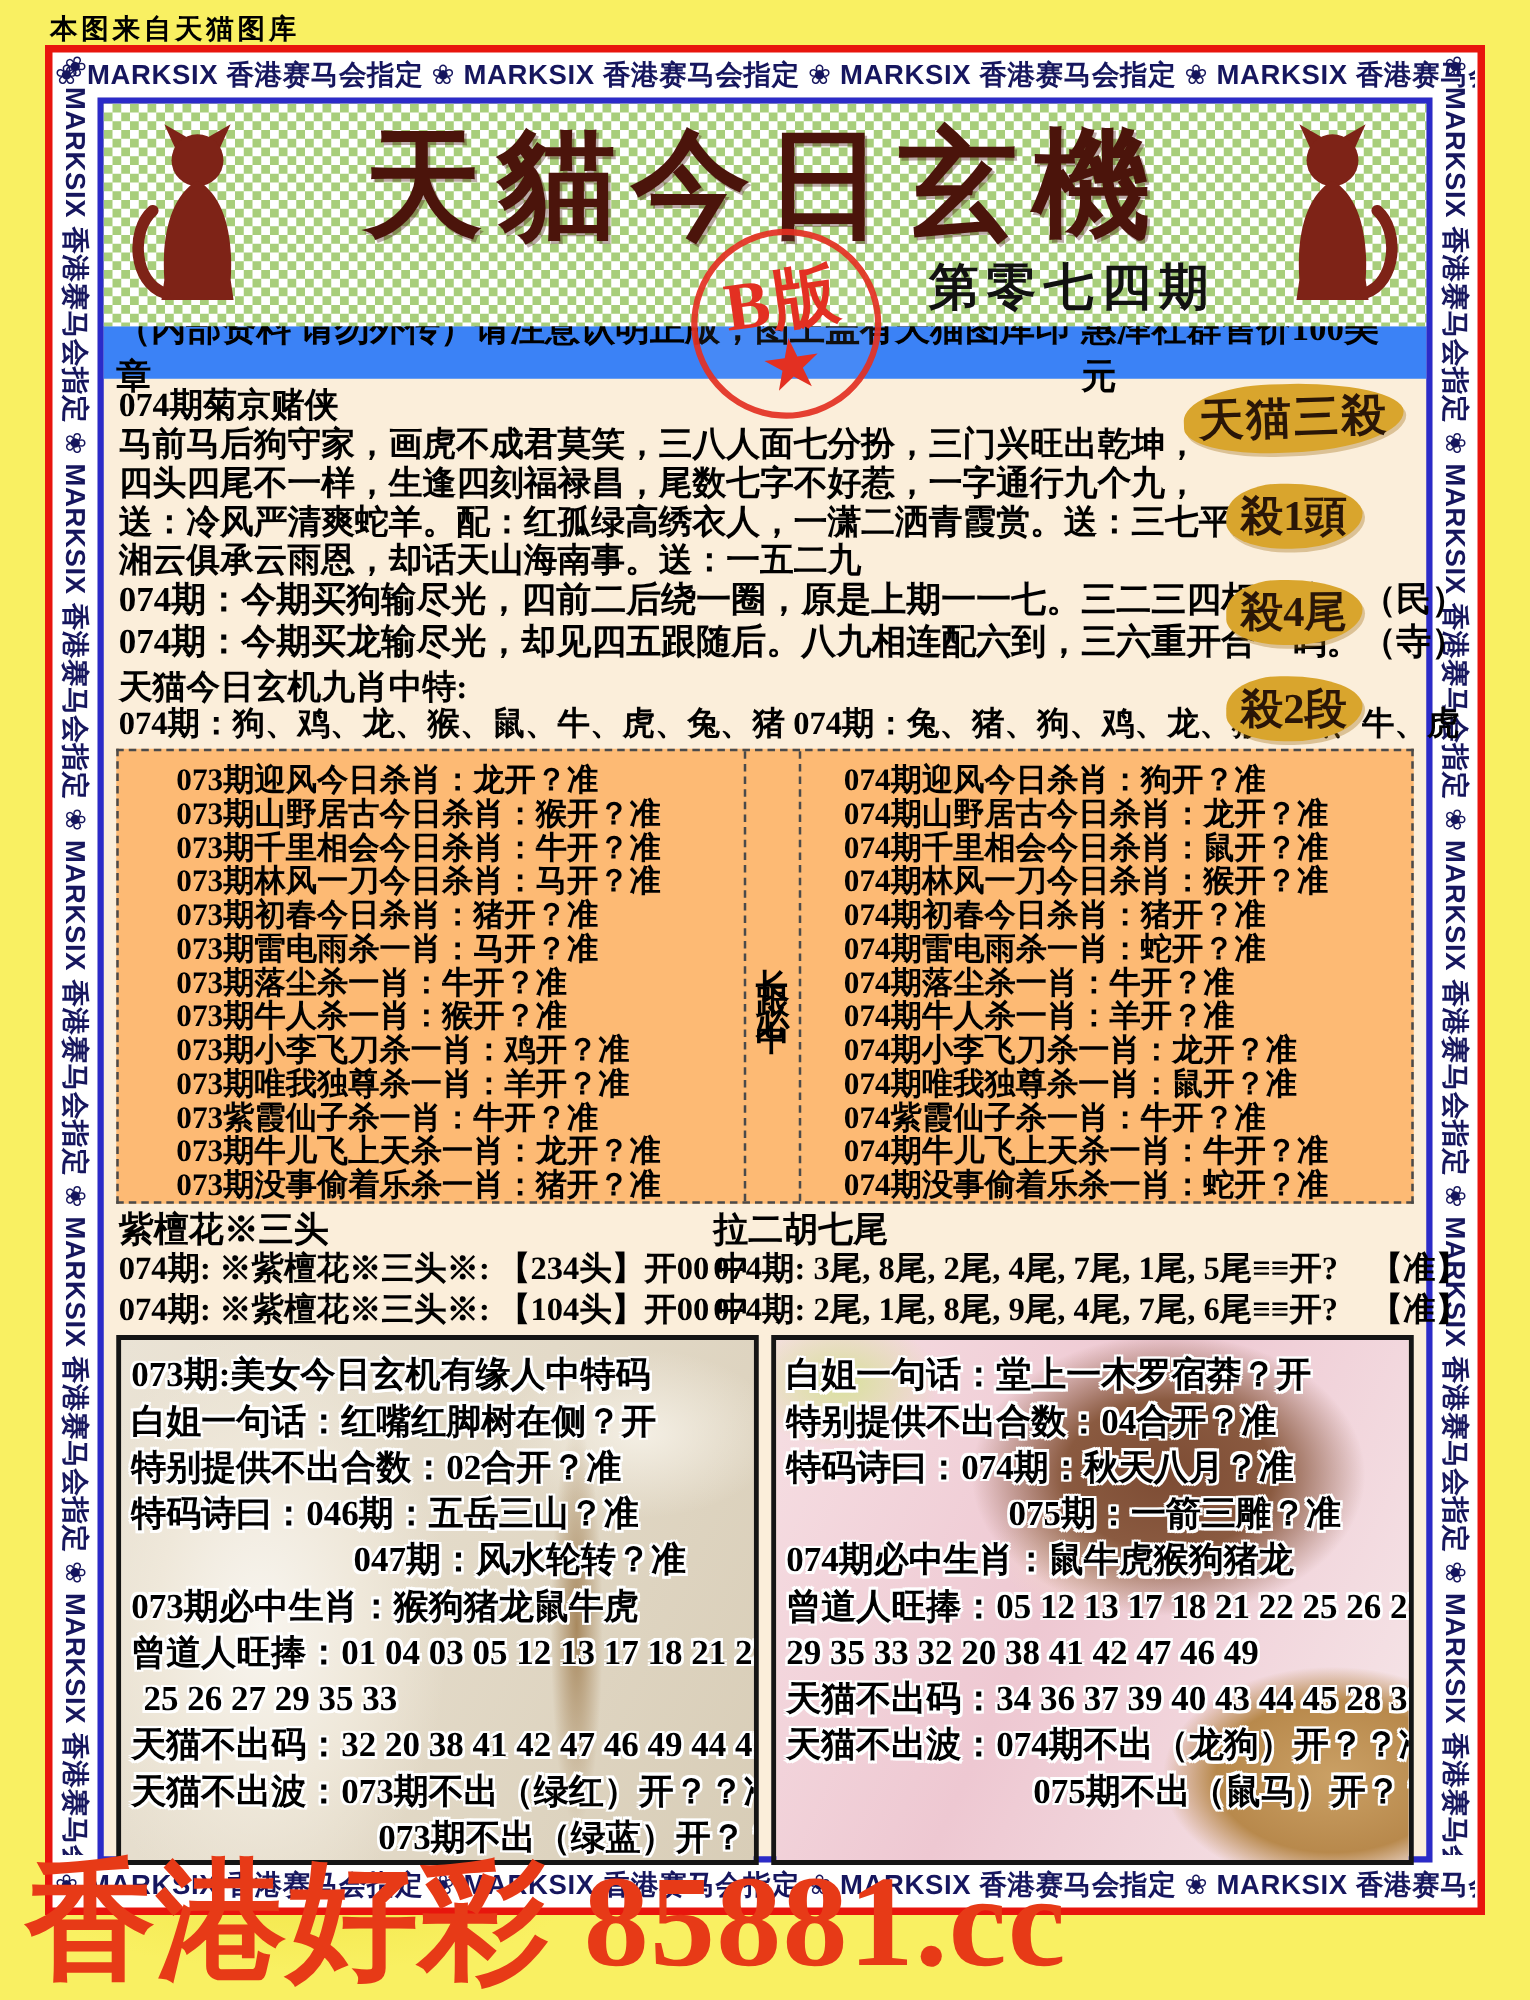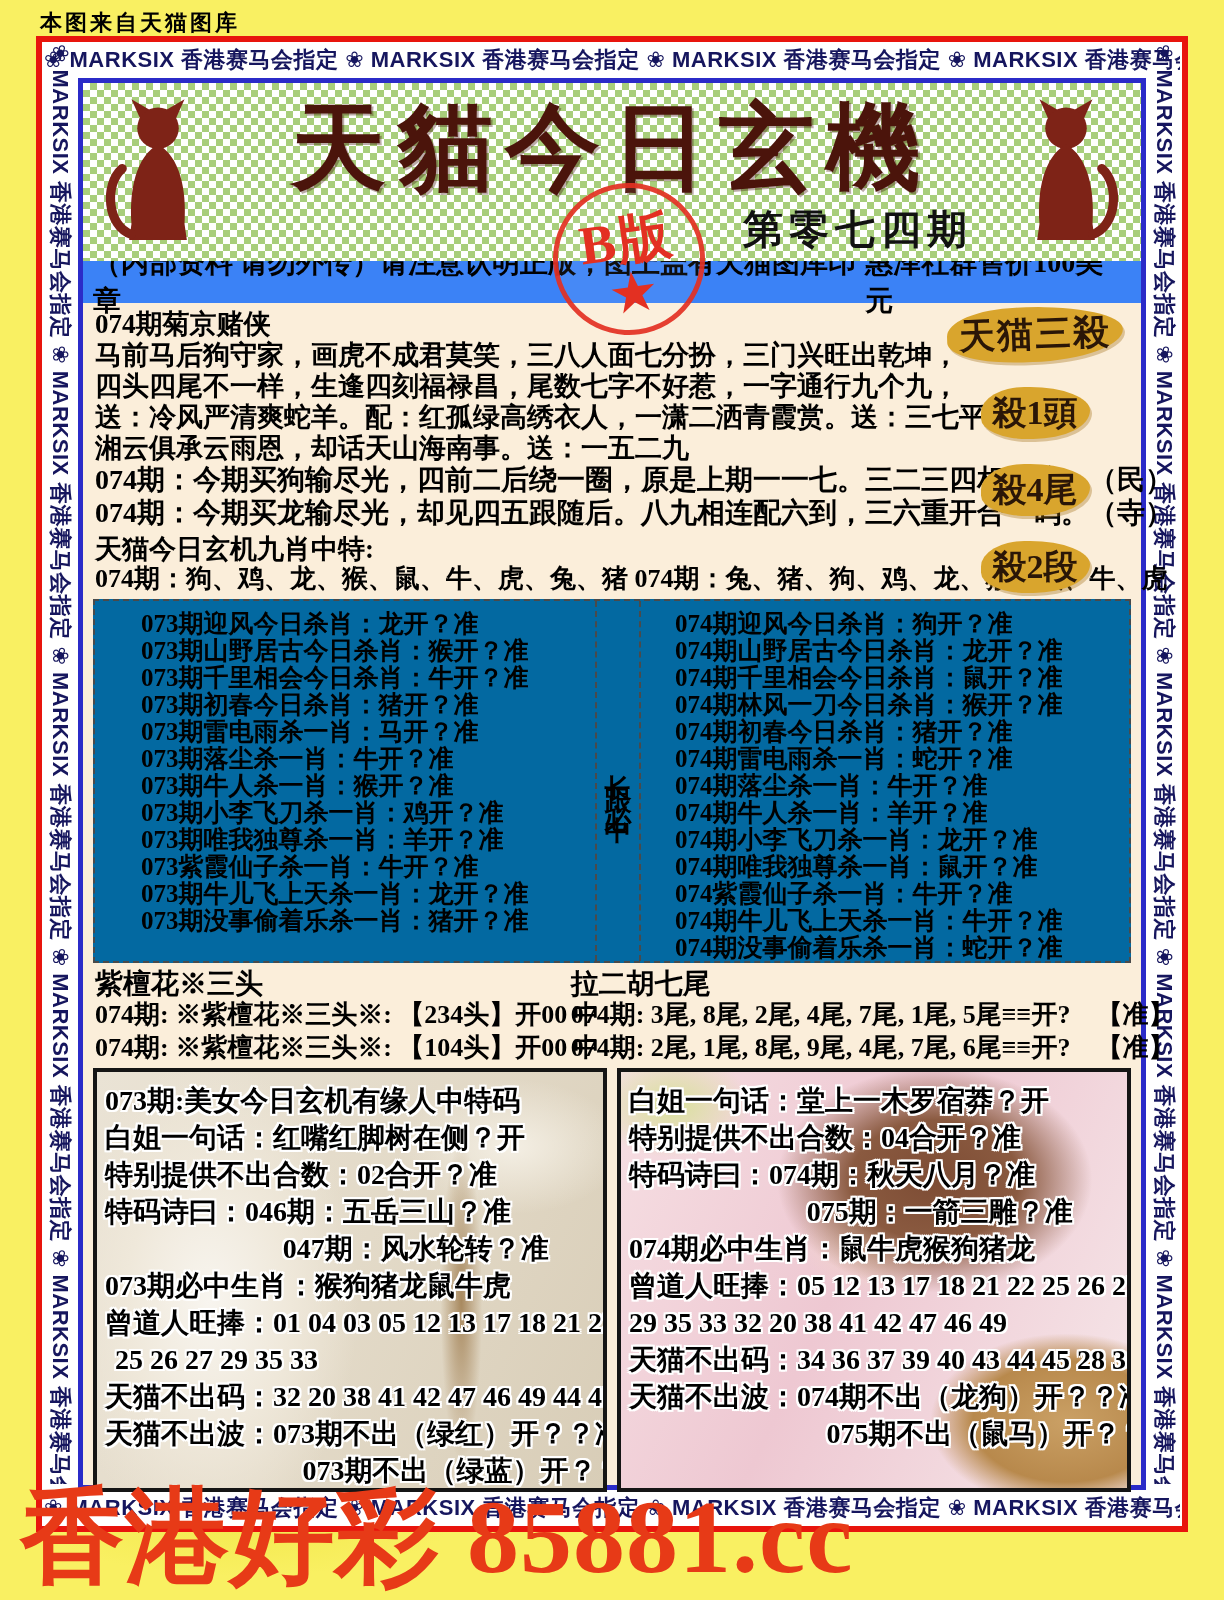--- a/index.html
+++ b/index.html
@@ -58,21 +58,21 @@
   .jx-line    { font-size:26px; font-weight:700; height:32px; white-space:nowrap; }
   .gold-col { position:absolute; top:4px; right:8px; width:196px; display:flex;
     flex-direction:column; align-items:center; gap:9px; z-index:3; }
   .gold { background:#d9a52d; color:#2a1607; font-weight:900; padding:3px 12px;
     border-radius:42% 58% 55% 45% / 52% 48% 58% 42%;
     box-shadow:2px 3px 0 rgba(160,110,20,.35); white-space:nowrap; }
   .gold-title { font-size:36px; letter-spacing:2px; transform:rotate(-2deg); }
   .gold-item  { font-size:34px;margin-top:16px; }
   
   .shabox { margin:6px 10px 0; border:2px dashed #4a4a4a; display:flex; height:364px;
-    background:#0369a1;font-family:Liberation Serif, serif; }
+    background:#fdba74;font-family:Liberation Serif, serif; }
   .sha-left  { flex:1; padding:6px 0 0 46px; }
   .sha-right { flex:1; padding:6px 0 0 34px; }
   .sha-mid { width:46px; border-left:2px dashed #4a4a4a; border-right:2px dashed #4a4a4a;
     display:flex; align-items:center; justify-content:center; }
   .sha-mid-label { writing-mode:vertical-rl; text-orientation:upright; font-size:27px;
     font-weight:800; letter-spacing:14px; }
   .sha-line { font-size:25px; font-weight:700; height:27px; white-space:nowrap; }
   
   .souwei { display:flex; padding:2px 12px 0; }
   .sou-left  { width:46%; }
@@ -167,20 +167,21 @@
       <div class="gold gold-item">殺4尾</div>
       <div class="gold gold-item">殺2段</div>
     </div>
   </div>
 
   <div class="shabox">
     <div class="sha-left">
       <div class="sha-line">073期迎风今日杀肖：龙开？准</div>
       <div class="sha-line">073期山野居古今日杀肖：猴开？准</div>
       <div class="sha-line">073期千里相会今日杀肖：牛开？准</div>
+      <div class="sha-line">073期林风一刀今日杀肖：马开？准</div>
       <div class="sha-line">073期初春今日杀肖：猪开？准</div>
       <div class="sha-line">073期雷电雨杀一肖：马开？准</div>
       <div class="sha-line">073期落尘杀一肖：牛开？准</div>
       <div class="sha-line">073期牛人杀一肖：猴开？准</div>
       <div class="sha-line">073期小李飞刀杀一肖：鸡开？准</div>
       <div class="sha-line">073期唯我独尊杀一肖：羊开？准</div>
       <div class="sha-line">073紫霞仙子杀一肖：牛开？准</div>
       <div class="sha-line">073期牛儿飞上天杀一肖：龙开？准</div>
       <div class="sha-line">073期没事偷着乐杀一肖：猪开？准</div>
     </div>

